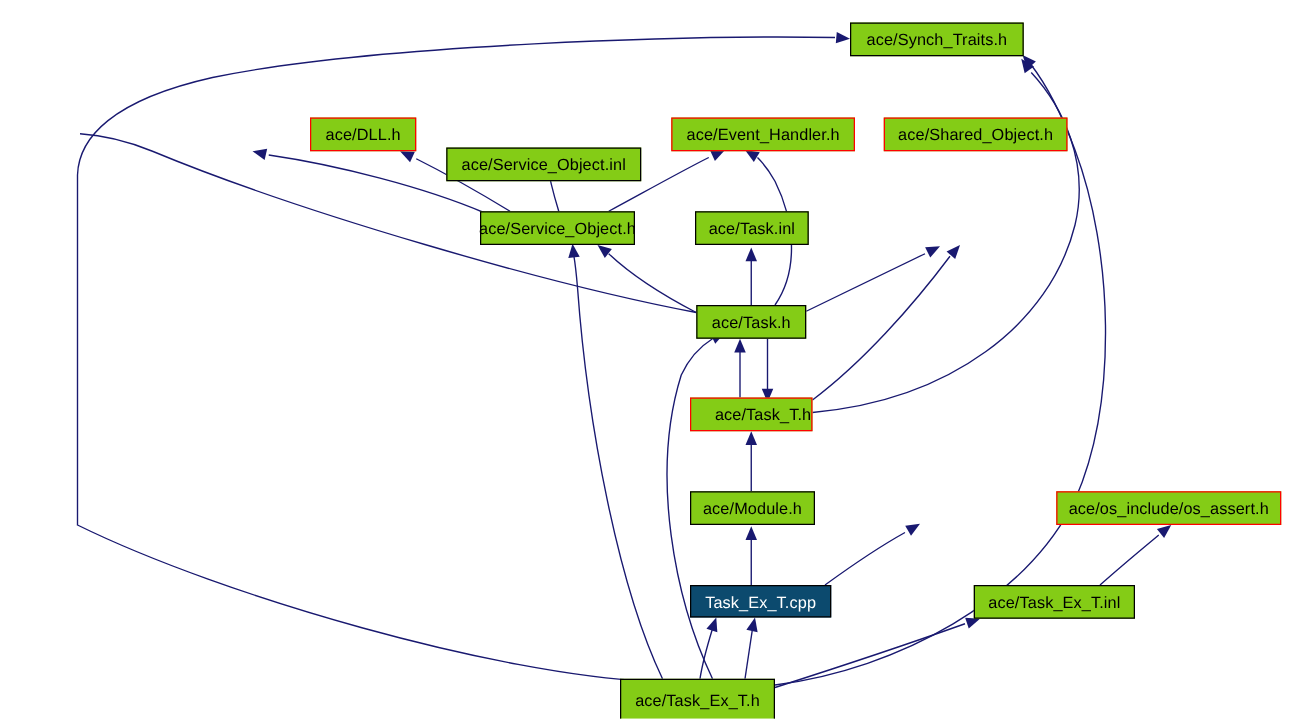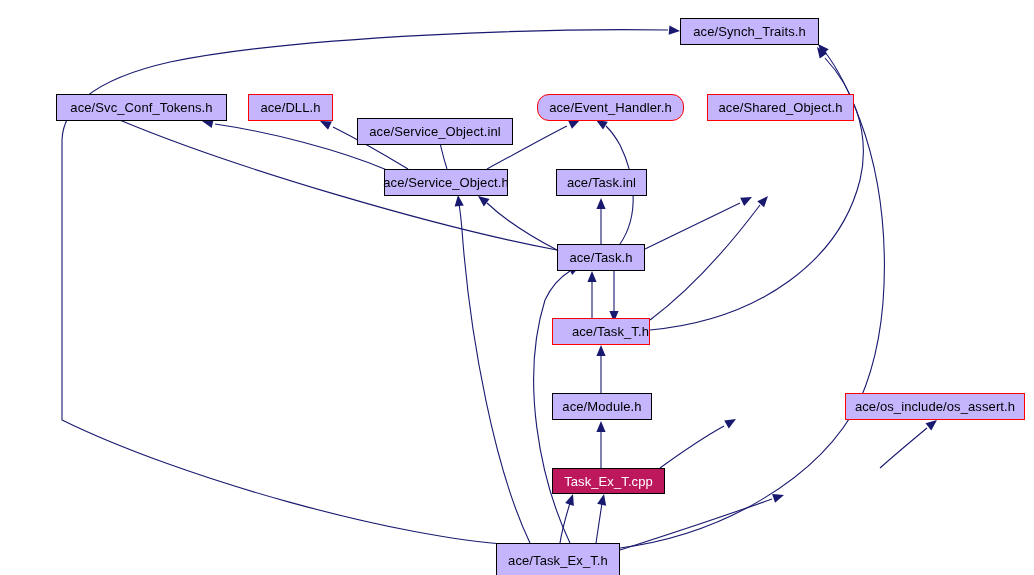--- a/index.html
+++ b/index.html
@@ -24,31 +24,31 @@
   }
   .node {
     position: absolute;
     box-sizing: border-box;
     display: flex;
     align-items: center;
     justify-content: center;
     font-size: 13px;
     line-height: 1;
     white-space: nowrap;
-    background: #c4b5fd;
+    background: #84cc16;
     border: 1px solid #000000;
     color: #000000;
     letter-spacing: 0.1px;
     z-index: 5;
   }
   .node.red {
     border-color: #ff0000;
   }
   .node.current {
-    background: #be185d;
+    background: #0c4a6e;
     border-color: #000000;
     color: #ffffff;
   }
   .node-label {
     display: block;
     pointer-events: none;
   }
 </style>
 </head>
 <body>
@@ -99,30 +99,27 @@
       <path d="M 530 543 C 495 470 470 340 462 230 C 461 218 460 210 459 204" fill="none" stroke="#191970" stroke-width="1.1"></path>
       <polygon points="458,195 463.78661196632197,205.4247360614655 454.6428816073246,206.4407061013541" fill="#191970"></polygon>
       <path d="M 520 545 C 400 540 180 478 62 420 L 62 140 C 63 110 90 80 170 62 C 300 35 560 28 668 30" fill="none" stroke="#191970" stroke-width="1.1"></path>
       <polygon points="680,31 668.6559874519792,34.670610209535305 669.4200058666336,25.502389233682415" fill="#191970"></polygon>
       <path d="M 620 548 C 720 535 820 480 860 400 C 895 320 890 200 860 120 C 848 88 835 65 825 52" fill="none" stroke="#191970" stroke-width="1.1"></path>
       <polygon points="818,44 828.7054034822054,49.24922244558047 821.781697890902,55.30746483797084" fill="#191970"></polygon>
     </svg>
 <div class="node" style="left: 680px; top: 18px; width: 139px; height: 27px;">
       <span class="node-label">ace/Synch_Traits.h</span>
     </div>
-    <div class="node" style="left: 56px; top: 94px; width: 171px; height: 27px;">
-      <span class="node-label">ace/Svc_Conf_Tokens.h</span>
-    </div>
     <div class="node red" style="left: 248px; top: 94px; width: 85px; height: 27px;">
       <span class="node-label">ace/DLL.h</span>
     </div>
     <div class="node" style="left: 357px; top: 94px; width: 156px; height: 27px; margin-top: 24px;">
       <span class="node-label">ace/Service_Object.inl</span>
     </div>
-    <div class="node red" style="left: 537px; top: 94px; width: 147px; height: 27px; border-radius: 12px;">
+    <div class="node red" style="left: 537px; top: 94px; width: 147px; height: 27px;">
       <span class="node-label">ace/Event_Handler.h</span>
     </div>
     <div class="node red" style="left: 707px; top: 94px; width: 147px; height: 27px;">
       <span class="node-label">ace/Shared_Object.h</span>
     </div>
     <div class="node" style="left: 384px; top: 169px; width: 124px; height: 27px;">
       <span class="node-label">ace/Service_Object.h</span>
     </div>
     <div class="node" style="left: 556px; top: 169px; width: 91px; height: 27px; text-align: center;">
       <span class="node-label">ace/Task.inl</span>
@@ -135,16 +132,19 @@
     </div>
     <div class="node" style="left: 552px; top: 393px; width: 100px; height: 27px;">
       <span class="node-label">ace/Module.h</span>
     </div>
     <div class="node red" style="left: 845px; top: 393px; width: 180px; height: 27px;">
       <span class="node-label">ace/os_include/os_assert.h</span>
     </div>
     <div class="node current" style="left: 552px; top: 468px; width: 113px; height: 26px;">
       <span class="node-label">Task_Ex_T.cpp</span>
     </div>
+    <div class="node" style="left: 779px; top: 468px; width: 129px; height: 27px;">
+      <span class="node-label">ace/Task_Ex_T.inl</span>
+    </div>
     <div class="node" style="left: 496px; top: 543px; width: 124px; height: 35px;">
       <span class="node-label">ace/Task_Ex_T.h</span>
     </div>
   </div>
 
 </body></html>

